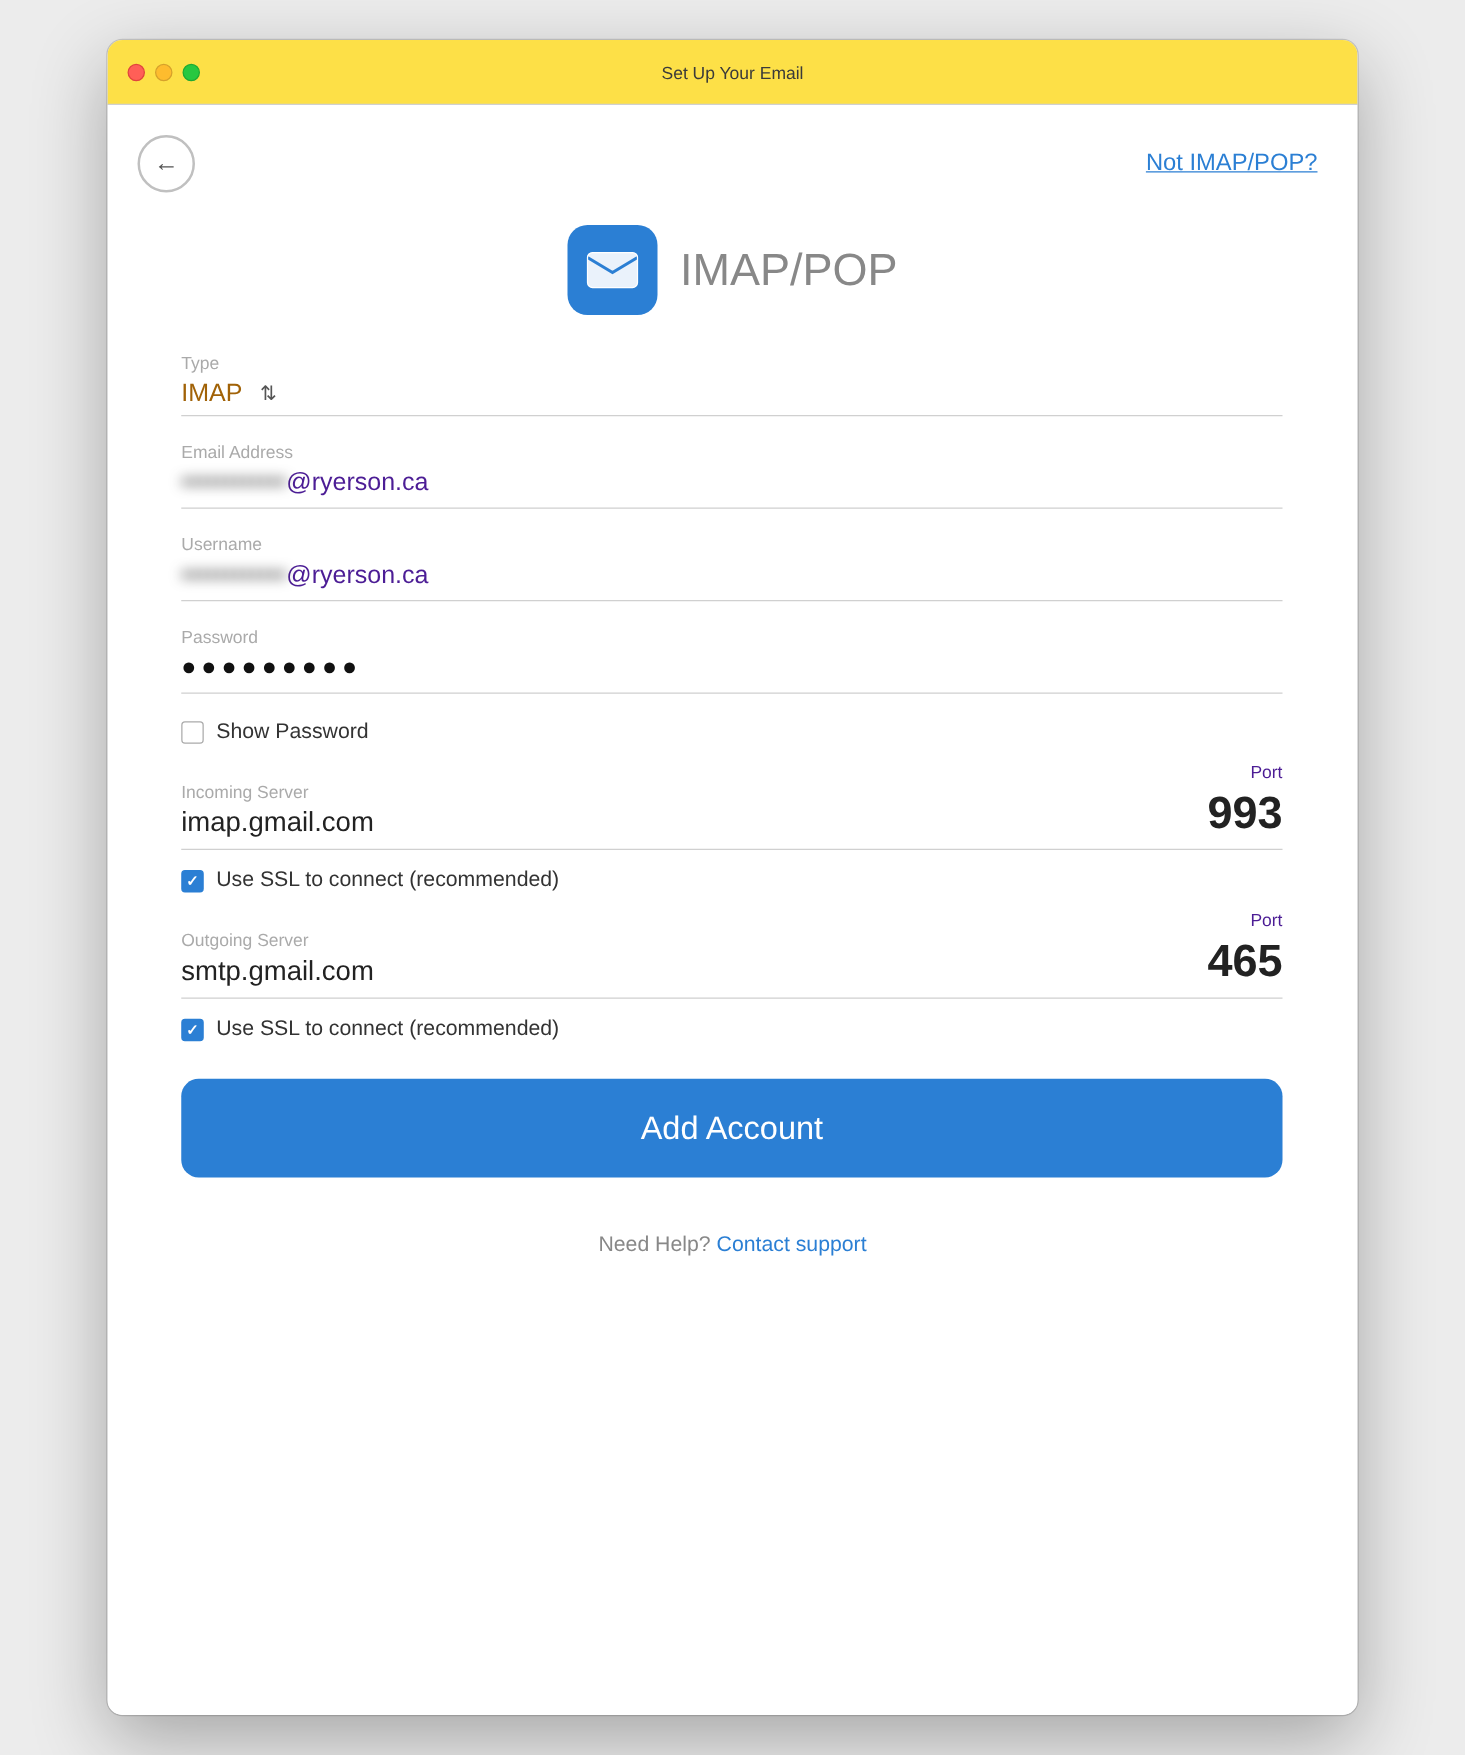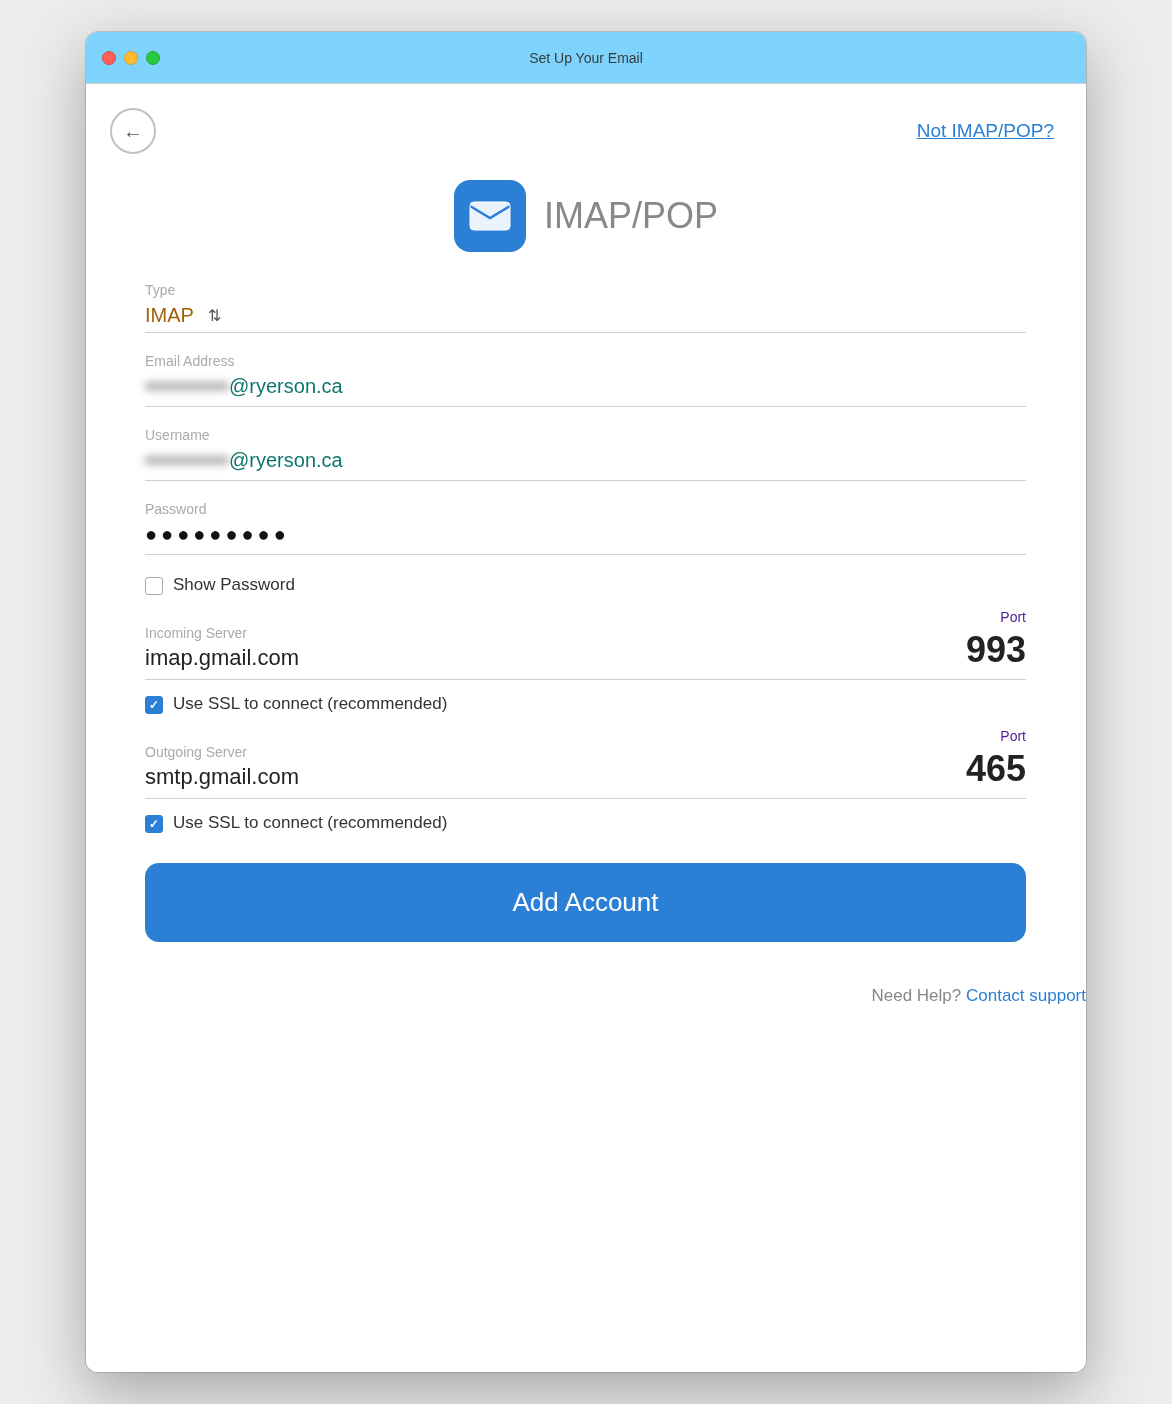--- a/index.html
+++ b/index.html
@@ -20,21 +20,21 @@
       background: #f5f5f7;
       border-radius: 12px;
       box-shadow: 0 20px 60px rgba(0,0,0,0.3), 0 0 0 1px rgba(0,0,0,0.15);
       overflow: hidden;
       display: flex;
       flex-direction: column;
     }
 
     .titlebar {
       height: 52px;
-      background: #7dd3fc;
+      background: #fde047;
       border-bottom: 1px solid #d0d0d0;
       display: flex;
       align-items: center;
       justify-content: center;
       flex-shrink: 0;
       position: relative;
     }
 
     .traffic-lights {
       position: absolute;
@@ -174,21 +174,21 @@
 
     .blurred-text {
       display: inline-block;
       filter: blur(5px);
       color: #333;
       user-select: none;
     }
 
     .email-suffix {
       font-size: 20px;
-      color: #0f766e;
+      color: #4c1d95;
     }
 
     .password-dots {
       font-size: 20px;
       letter-spacing: 4px;
       color: #111;
     }
 
     .checkbox-row {
       display: flex;
@@ -285,21 +285,21 @@
       border-radius: 14px;
       font-size: 26px;
       font-weight: 500;
       font-family: inherit;
       cursor: pointer;
       margin: 30px 0 24px 0;
       text-align: center;
     }
 
     .footer-help {
-      text-align: right;
+      text-align: center;
       padding-bottom: 30px;
       font-size: 17px;
     }
 
     .footer-help-text {
       color: #888;
     }
 
     .footer-help-link {
       color: #2b7fd4;

